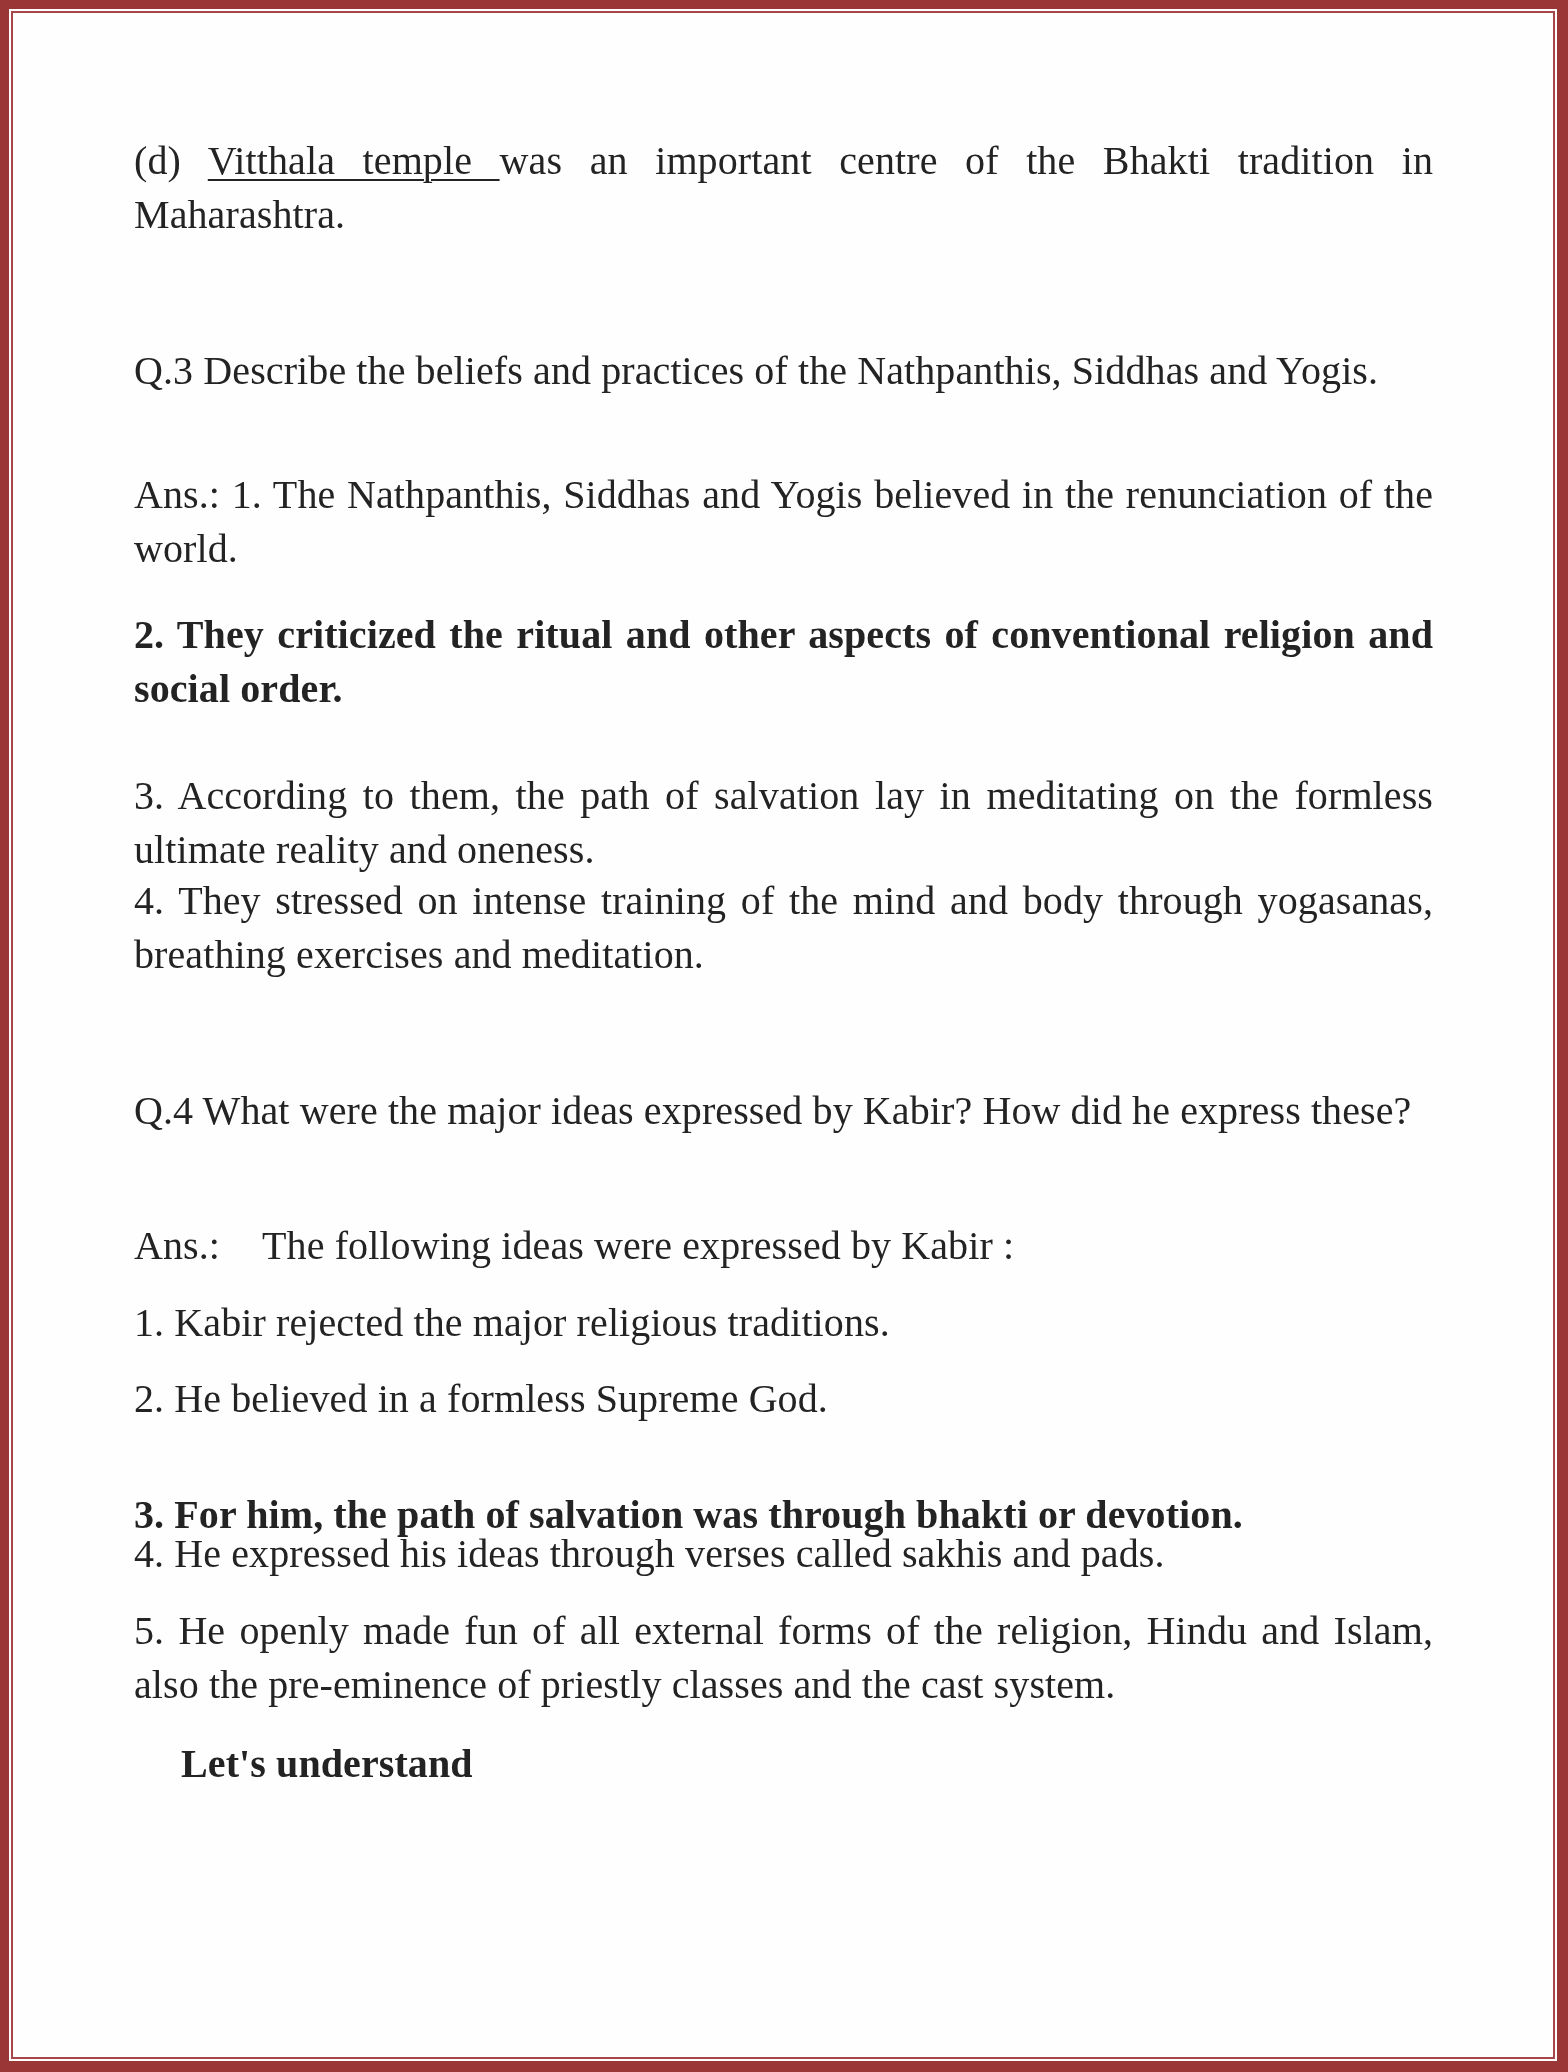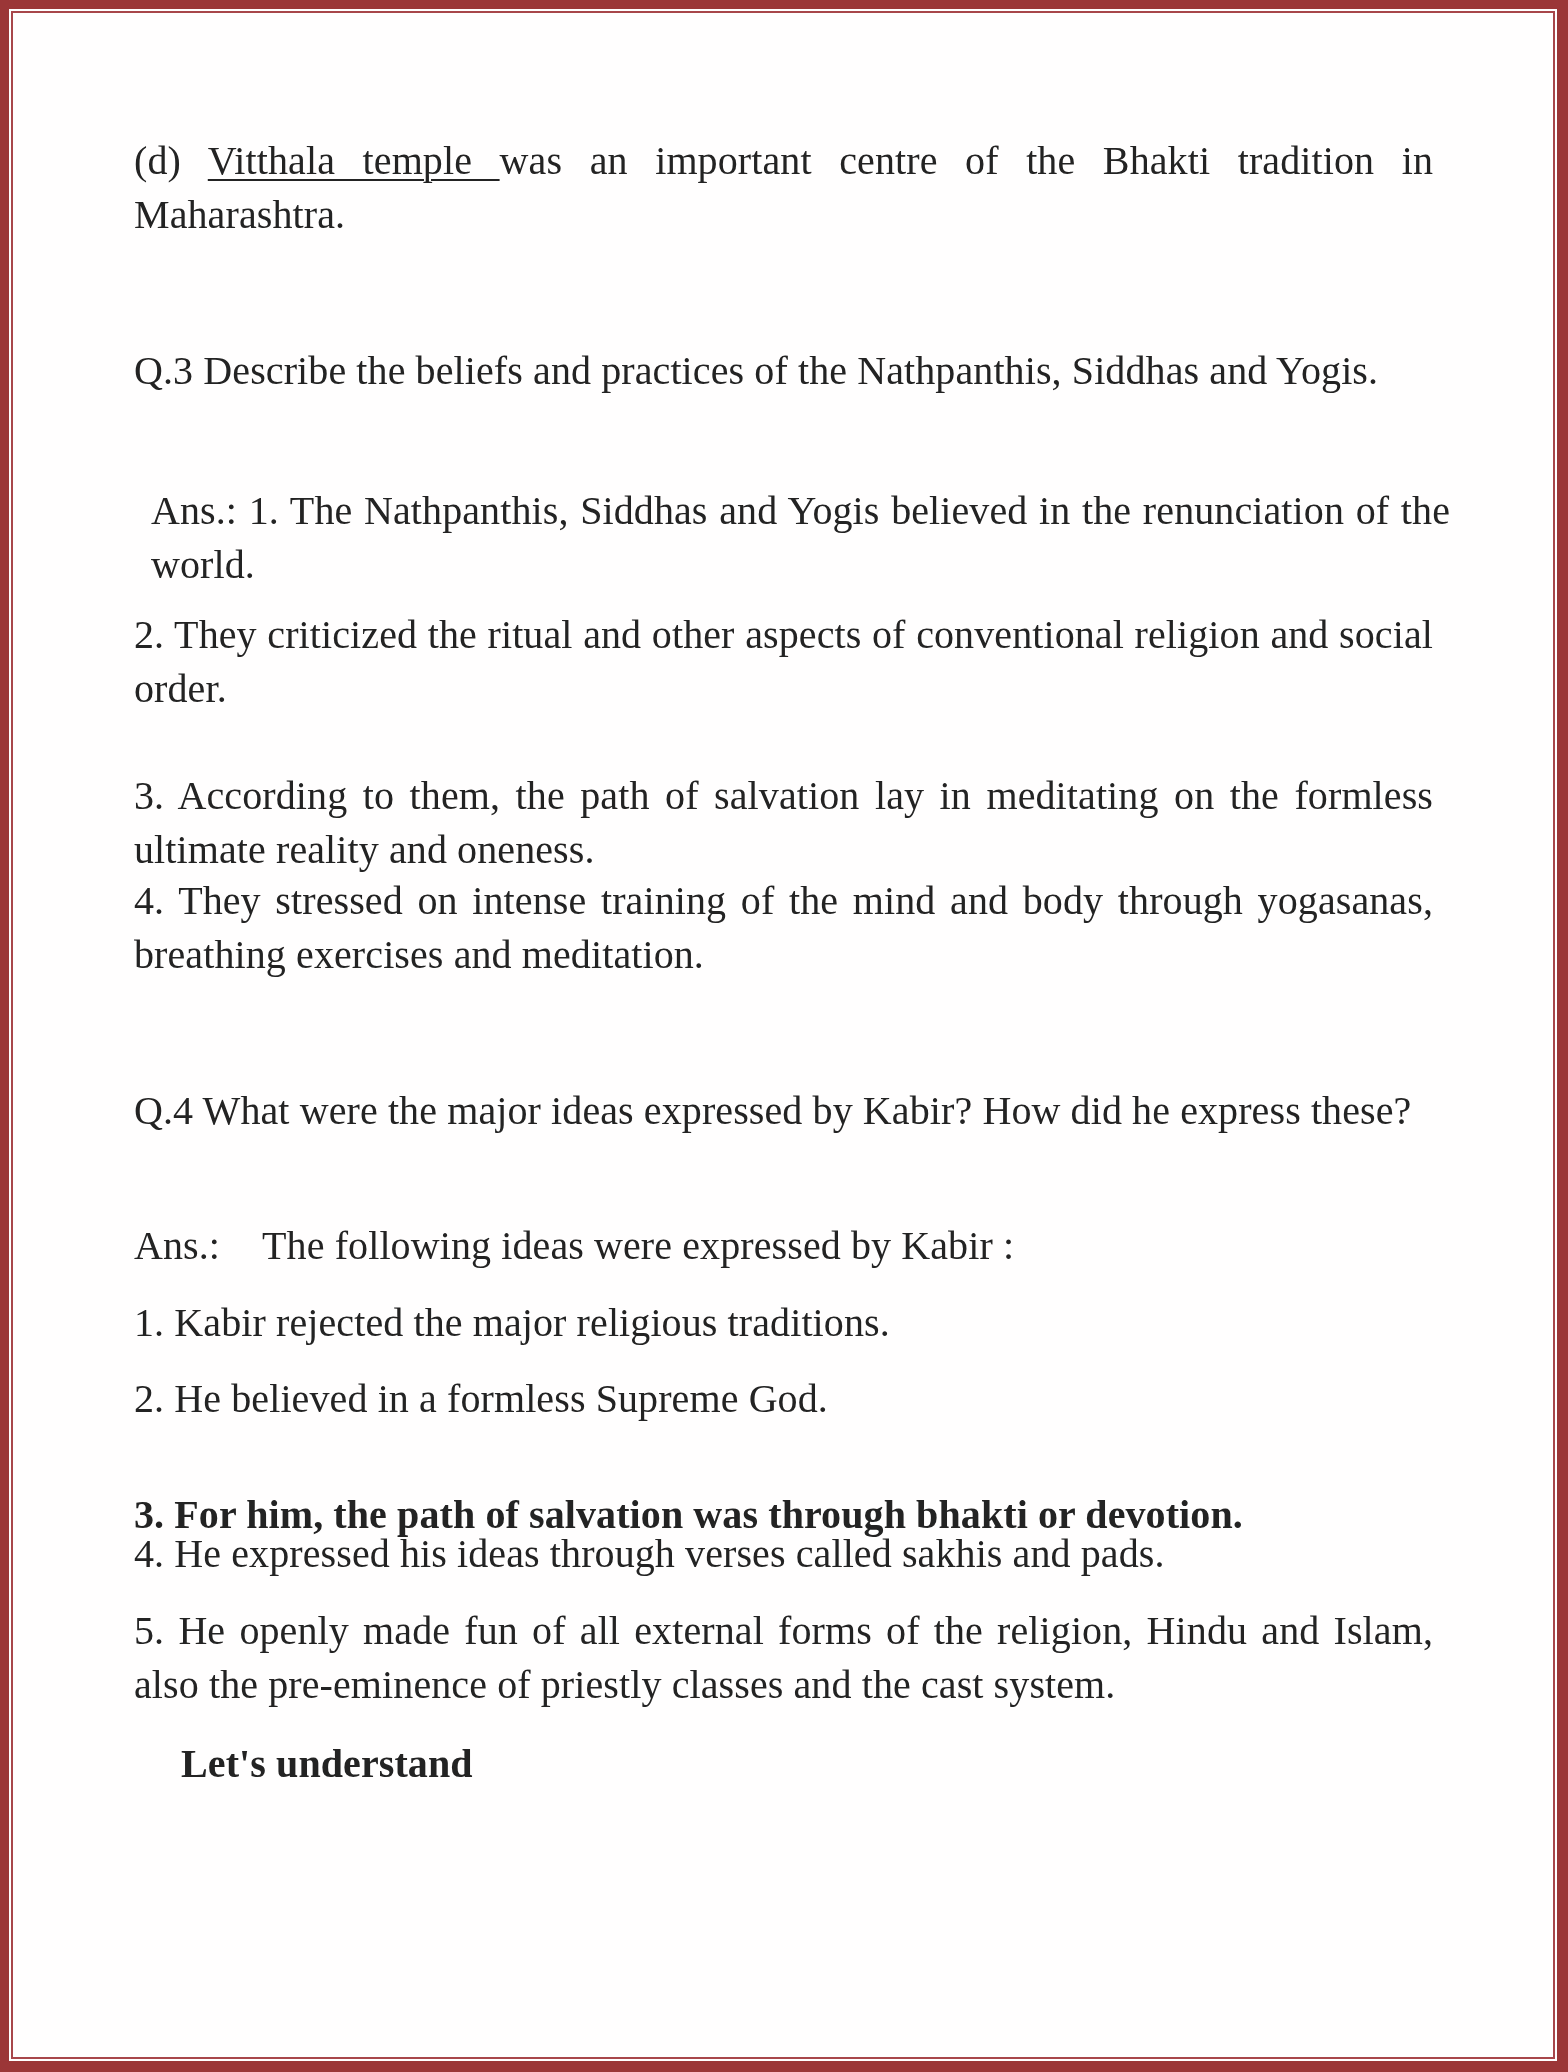--- a/index.html
+++ b/index.html
@@ -68,23 +68,23 @@
 
 <div class="frame-outer"></div>
 <div class="frame-inner"></div>
 
 <div class="page-content">
 
   <p class="para" style="top:134px;"><span>(d) </span><span class="underline">Vitthala temple </span><span>was an important centre of the Bhakti tradition in Maharashtra.</span></p>
 
   <p class="para" style="top:344px;">Q.3  Describe the beliefs and practices of the Nathpanthis, Siddhas and Yogis.</p>
 
-  <p class="para" style="top:484px;margin-left:17px;">Ans.: 1. The Nathpanthis, Siddhas and Yogis believed in the renunciation of the world.</p>
+  <p class="para" style="top:468px;">Ans.: 1. The Nathpanthis, Siddhas and Yogis believed in the renunciation of the world.</p>
 
-  <p class="para" style="top:608px;">2. They criticized the ritual and other aspects of conventional religion and social order.</p>
+  <p class="para" style="top:608px;font-weight:bold;">2. They criticized the ritual and other aspects of conventional religion and social order.</p>
 
   <p class="para" style="top:769px;">3. According to them, the path of salvation lay in meditating on the formless ultimate reality and oneness.</p>
 
   <p class="para" style="top:874px;">4. They stressed on intense training of the mind and body through yogasanas, breathing exercises and meditation.</p>
 
   <p class="para" style="top:1084px;">Q.4 What were the major ideas expressed by Kabir? How did he express these?</p>
 
   <p class="para" style="top:1219px;"><span>Ans.:</span><span class="tab-gap"></span><span>The following ideas were expressed by Kabir :</span></p>
 
   <p class="para" style="top:1296px;">1. Kabir rejected the major religious traditions.</p>

